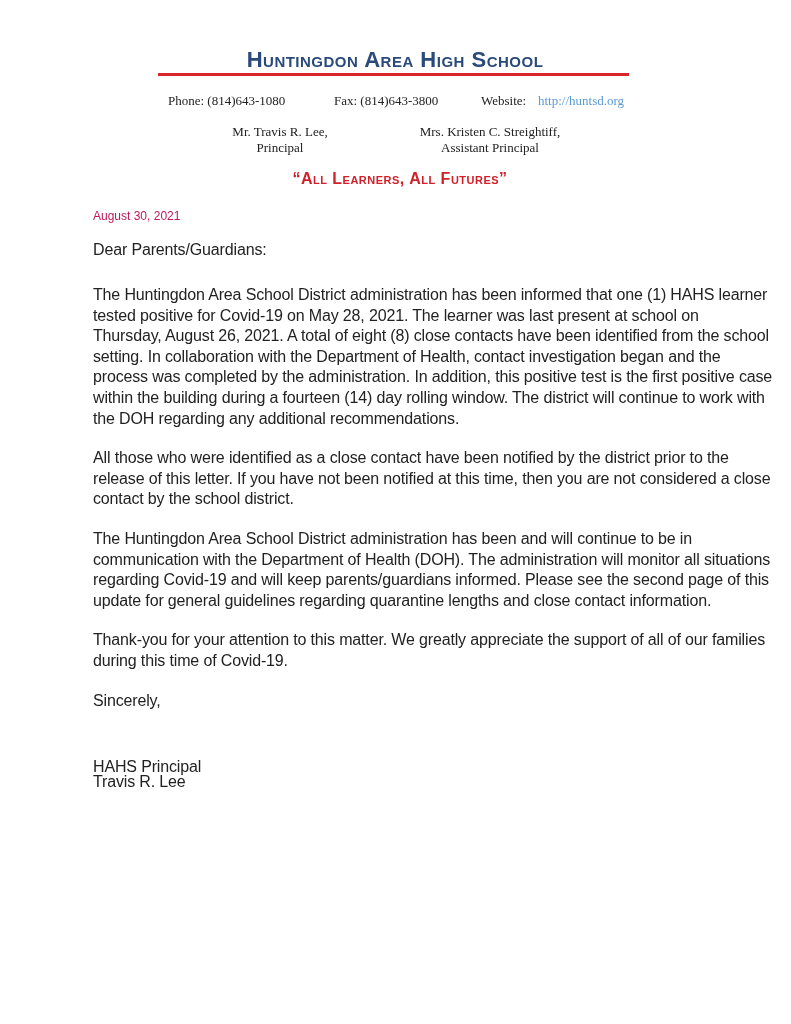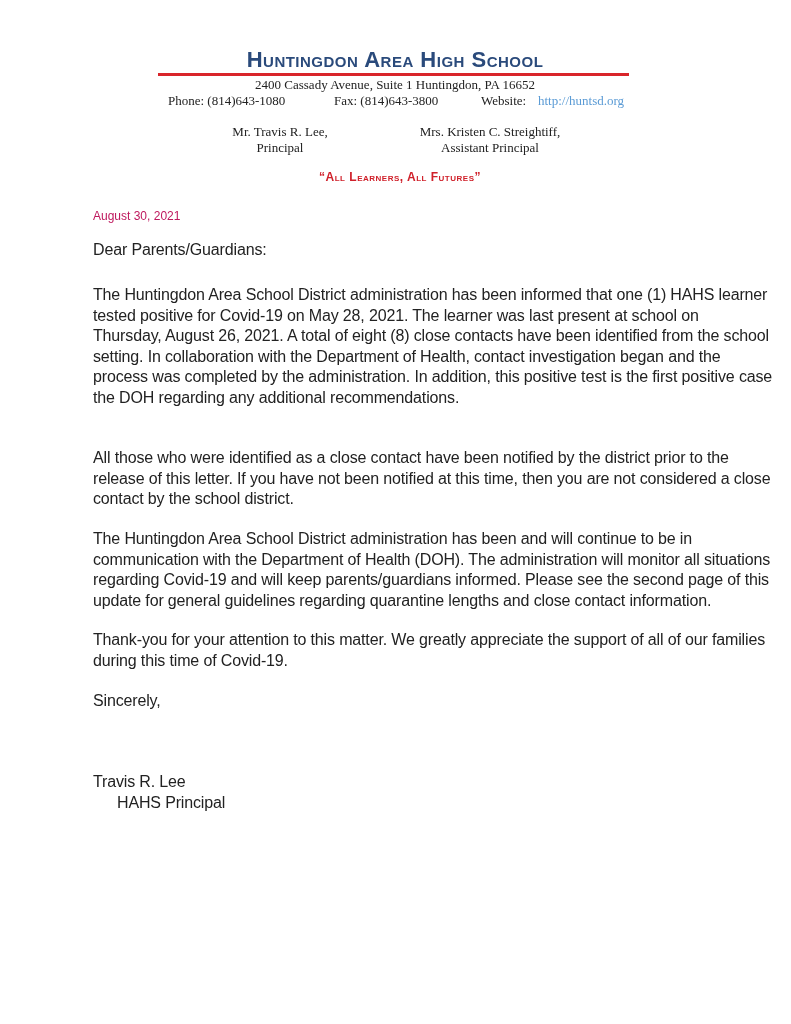--- a/index.html
+++ b/index.html
@@ -36,51 +36,50 @@
       position: absolute; top: 124px;
       font-family: "Liberation Serif", serif; font-size: 13px; color: #222; line-height: 16px;
       text-align: center;
     }
     .staff-left { left: 225px; width: 110px; }
     .staff-right { left: 405px; width: 170px; }
 
     .motto {
       position: absolute; left: 200px; width: 400px; top: 170px;
       text-align: center; color: #d0202a;
-      font-family: "Liberation Sans", sans-serif; font-weight: bold; font-size: 12px;
+      font-family: "Liberation Sans", sans-serif; font-weight: bold; font-size: 16px;
       font-variant: small-caps; letter-spacing: 0.5px;
     }
 
     .date {
       position: absolute; left: 93px; top: 209px;
       font-family: "Liberation Sans", sans-serif; font-size: 12px; color: #be185d;
     }
     .body-text {
       position: absolute; left: 93px; width: 620px;
       font-family: Liberation Sans, sans-serif; font-size: 16px; color: #222;
       line-height: 20.6px; letter-spacing: -0.15px;
     }
     .salutation { top: 240px; }
     .p1 { top: 285px; }
     .p2 { top: 448px; }
     .p3 { top: 529px; }
     .p4 { top: 630px; }
     .closing { top: 691px; }
     .sig-name { top: 772px; }
-    .sig-title { top: 793px; margin-left: 24px; }
+    .sig-title { top: 757px; }
     .line { display: block; white-space: nowrap; }
   </style>
 </head>
 <body>
 
 <div class="page">
 
   <div class="school-name">Huntingdon Area High School</div>
   <div class="red-rule"></div>
-  <div class="address">2400 Cassady Avenue, Suite 1  Huntingdon, PA  16652</div>
 
   <div class="contact-line">
     <span class="phone">Phone:  (814)643-1080</span>
     <span class="fax">Fax:  (814)643-3800</span>
     <span class="website-label">Website:</span>
     <span class="website-link">http://huntsd.org</span>
   </div>
 
   <div class="staff staff-left">
     <div>Mr. Travis R. Lee,</div>
@@ -95,20 +94,21 @@
 
   <div class="date">August 30, 2021</div>
   <div class="body-text salutation">Dear Parents/Guardians:</div>
 
   <div class="body-text p1">
     <span class="line">The Huntingdon Area School District administration has been informed that one (1) HAHS learner</span>
     <span class="line">tested positive for Covid-19 on May 28, 2021.  The learner  was last present at school on</span>
     <span class="line">Thursday, August 26, 2021.  A total of eight (8) close contacts have been identified from the school</span>
     <span class="line">setting.   In collaboration with the Department of Health, contact investigation began and the</span>
     <span class="line">process was completed by the administration.  In addition, this positive test is the first positive case</span>
+    <span class="line">within the building during a fourteen (14) day rolling window.  The district will continue to work with</span>
     <span class="line">the DOH regarding any additional recommendations.</span>
   </div>
 
   <div class="body-text p2">
     <span class="line">All those who were identified as a close contact have been notified by the district prior to the</span>
     <span class="line">release of this letter.  If you have not been notified at this time, then you are not considered a close</span>
     <span class="line">contact by the school district.</span>
   </div>
 
   <div class="body-text p3">

